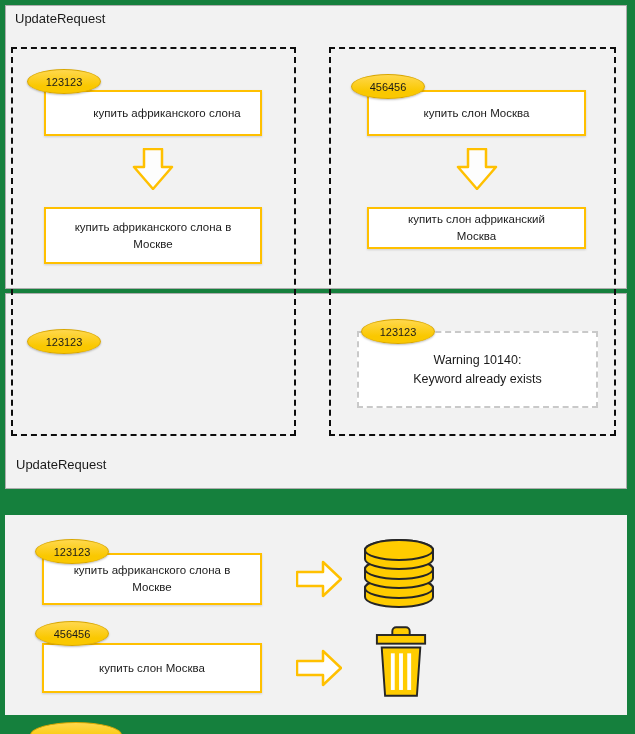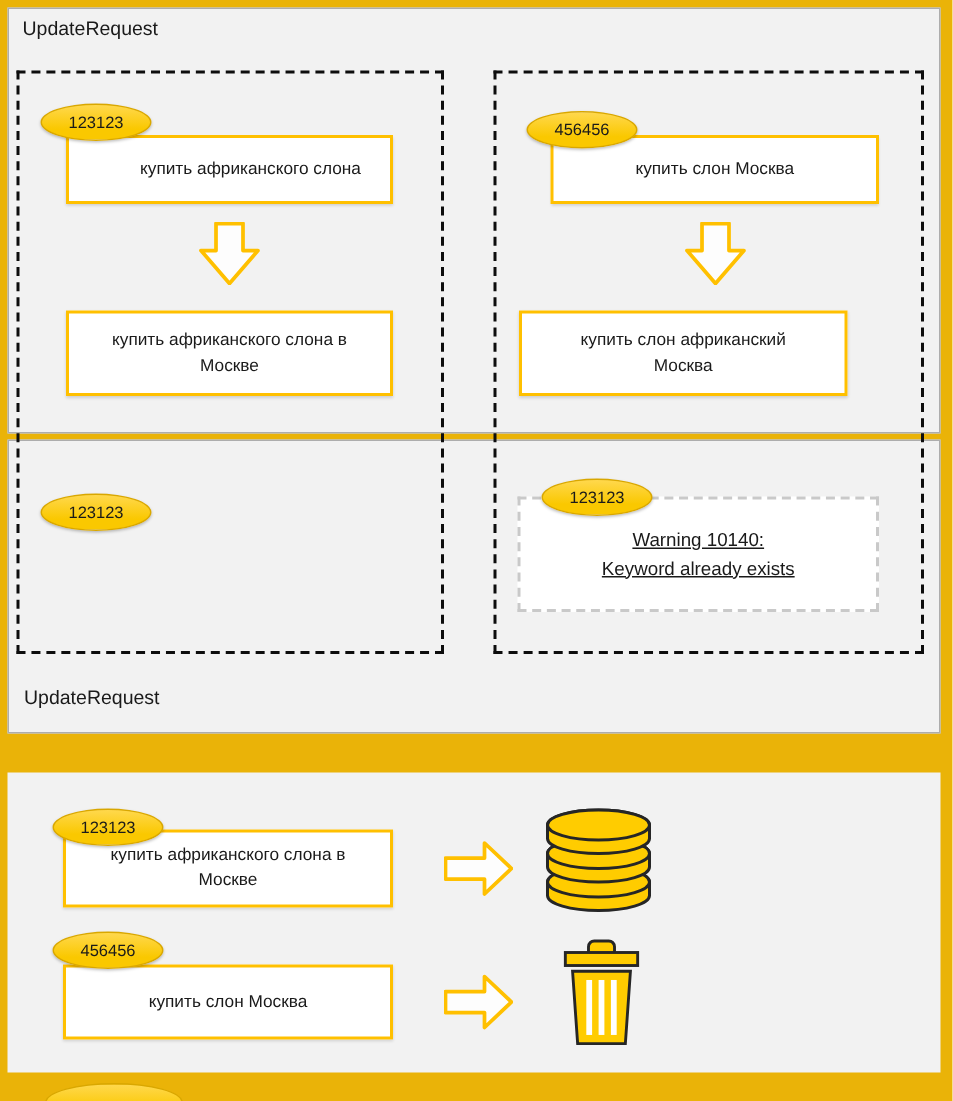--- a/index.html
+++ b/index.html
@@ -1,21 +1,21 @@
 <!DOCTYPE html>
 <html><head>
 <meta charset="utf-8">
 <style>
   html, body { margin: 0; padding: 0; background: #ffffff; }
   #page {
     position: relative;
     width: 635px;
     height: 734px;
     overflow: hidden;
-    background: #eab308;
+    background: #15803d;
     font-family: "Liberation Sans", sans-serif;
     color: #262626;
   }
 
   .gray-box {
     position: absolute;
     background: #F2F2F2;
     border: 1px solid #ADADAD;
     box-sizing: border-box;
   }
@@ -132,24 +132,24 @@
 
   <div class="badge" style="left:351px; top:74px;">456456</div>
   <div class="kw-box" style="left:367px; top:90px; width:219px; height:46px;">купить слон Москва</div>
 
   <div class="icon-wrap" style="left:455px; top:148px;">
     <svg width="44" height="42" viewBox="0 0 44 42">
       <path d="M13 1 H31 V19 H41 L22 41 L3 19 H13 Z" fill="#FDFDFD" stroke="#FFC000" stroke-width="2.5" stroke-linejoin="round"></path>
     </svg>
   </div>
 
-  <div class="kw-box" style="left:346px; top:207px; width:219px; height:57px;">купить слон африканский
+  <div class="kw-box" style="left:367px; top:207px; width:219px; height:42px;">купить слон африканский
 Москва</div>
 
-  <div class="warning-box" style="left:345px; top:331px; width:241px; height:77px;text-decoration:underline;">Warning 10140:
+  <div class="warning-box" style="left:357px; top:331px; width:241px; height:77px;">Warning 10140:
 Keyword already exists</div>
   <div class="badge" style="left:361px; top:319px;">123123</div>
 
   <div class="result-panel" style="left:5px; top:515px; width:622px; height:200px;"></div>
 
   <div class="kw-box" style="left:42px; top:553px; width:220px; height:52px;">купить африканского слона в
 Москве</div>
   <div class="badge" style="left:35px; top:539px;">123123</div>
 
   <div class="icon-wrap" style="left:296px; top:559px;">

